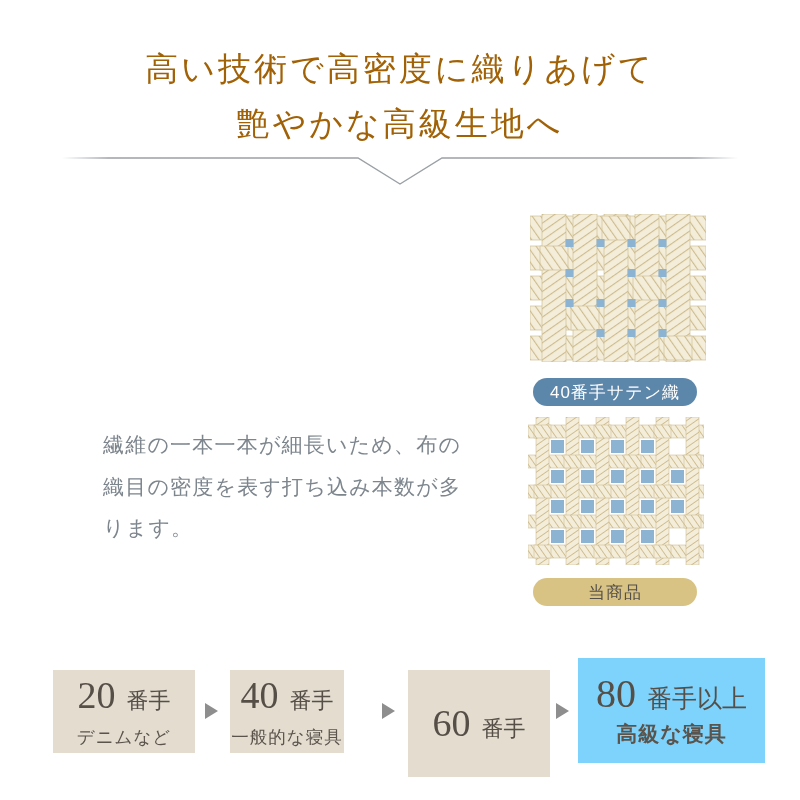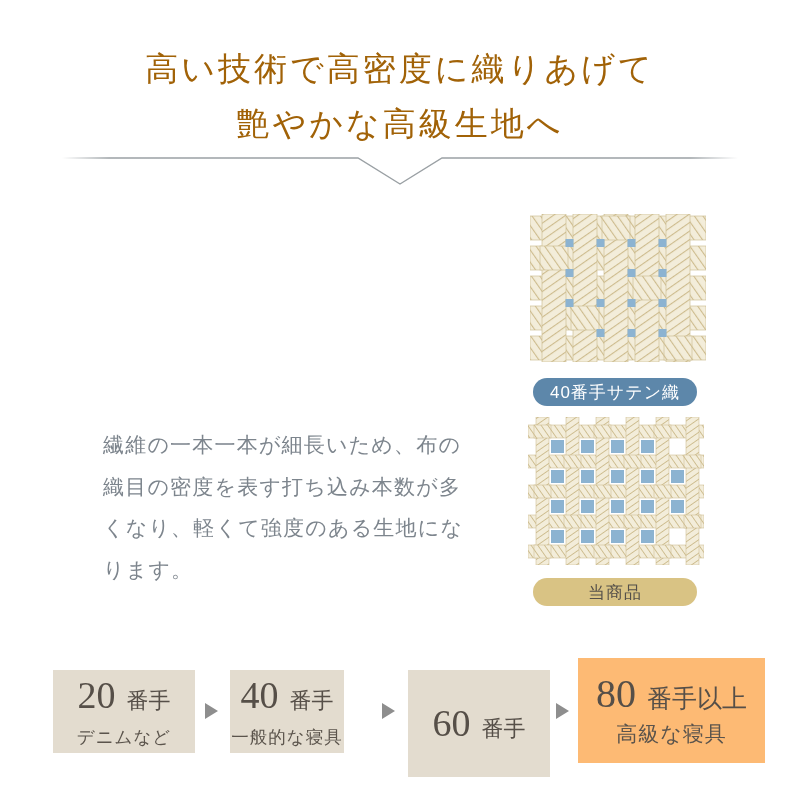--- a/index.html
+++ b/index.html
@@ -84,38 +84,38 @@
     display: flex;
     flex-direction: column;
     align-items: center;
     justify-content: center;
   }
   .scale-box-1 { left: 53px;  top: 670px; width: 142px; height: 83px; }
   .scale-box-2 { left: 230px; top: 670px; width: 114px; height: 83px; }
   .scale-box-3 { left: 408px; top: 670px; width: 142px; height: 107px; }
   .scale-box-4 {
     left: 578px; top: 658px; width: 187px; height: 105px;
-    background: #fdba74;
+    background: #7dd3fc;
   }
   .count-line {
     display: flex;
     align-items: baseline;
     font-family: "Liberation Serif", "DejaVu Serif", serif;
   }
   .count-num  { font-size: 38px; line-height: 40px; }
   .count-unit { font-size: 22px; margin-left: 11px; }
   .scale-box-4 .count-num  { font-size: 40px; line-height: 42px; }
   .scale-box-4 .count-unit { font-size: 25px; }
   .count-desc {
     font-size: 17.5px;
     margin-top: 9px;
     letter-spacing: 1px;
     color: #5b544c;
   }
-  .scale-box-4 .count-desc { font-size: 21px; margin-top: 5px; }
+  .scale-box-4 .count-desc { font-size: 21px; margin-top: 5px; font-weight: bold; }
 
   .scale-arrow {
     position: absolute;
     width: 0; height: 0;
     border-top: 8px solid transparent;
     border-bottom: 8px solid transparent;
     border-left: 13px solid #8e8e8e;
   }
   .arrow-1 { left: 205px; top: 703px; }
   .arrow-2 { left: 382px; top: 703px; }
@@ -196,21 +196,20 @@
         <rect x="97.5" y="115" width="8" height="8"></rect>
         <rect x="128.5" y="115" width="8" height="8"></rect>
     </g>
   </svg>
 
   <div class="badge badge-blue">40番手サテン織</div>
 
   <div class="para para-2">
     <div class="para-line">繊維の一本一本が細長いため、布の</div>
     <div class="para-line">織目の密度を表す打ち込み本数が多</div>
-    <div class="para-line">くなり、軽くて強度のある生地にな</div>
     <div class="para-line">ります。</div>
   </div>
 
   <svg class="weave weave-2" width="176" height="148" viewBox="0 0 176 148">
     <defs>
       <pattern id="hv2" patternUnits="userSpaceOnUse" width="5.5" height="5.5" patternTransform="rotate(55)">
         <rect width="5.5" height="5.5" fill="#f3edda"></rect>
         <line x1="0" y1="0" x2="0" y2="5.5" stroke="#cdbb8d" stroke-width="1.8"></line>
       </pattern>
       <pattern id="hh2" patternUnits="userSpaceOnUse" width="5.5" height="5.5" patternTransform="rotate(-35)">

